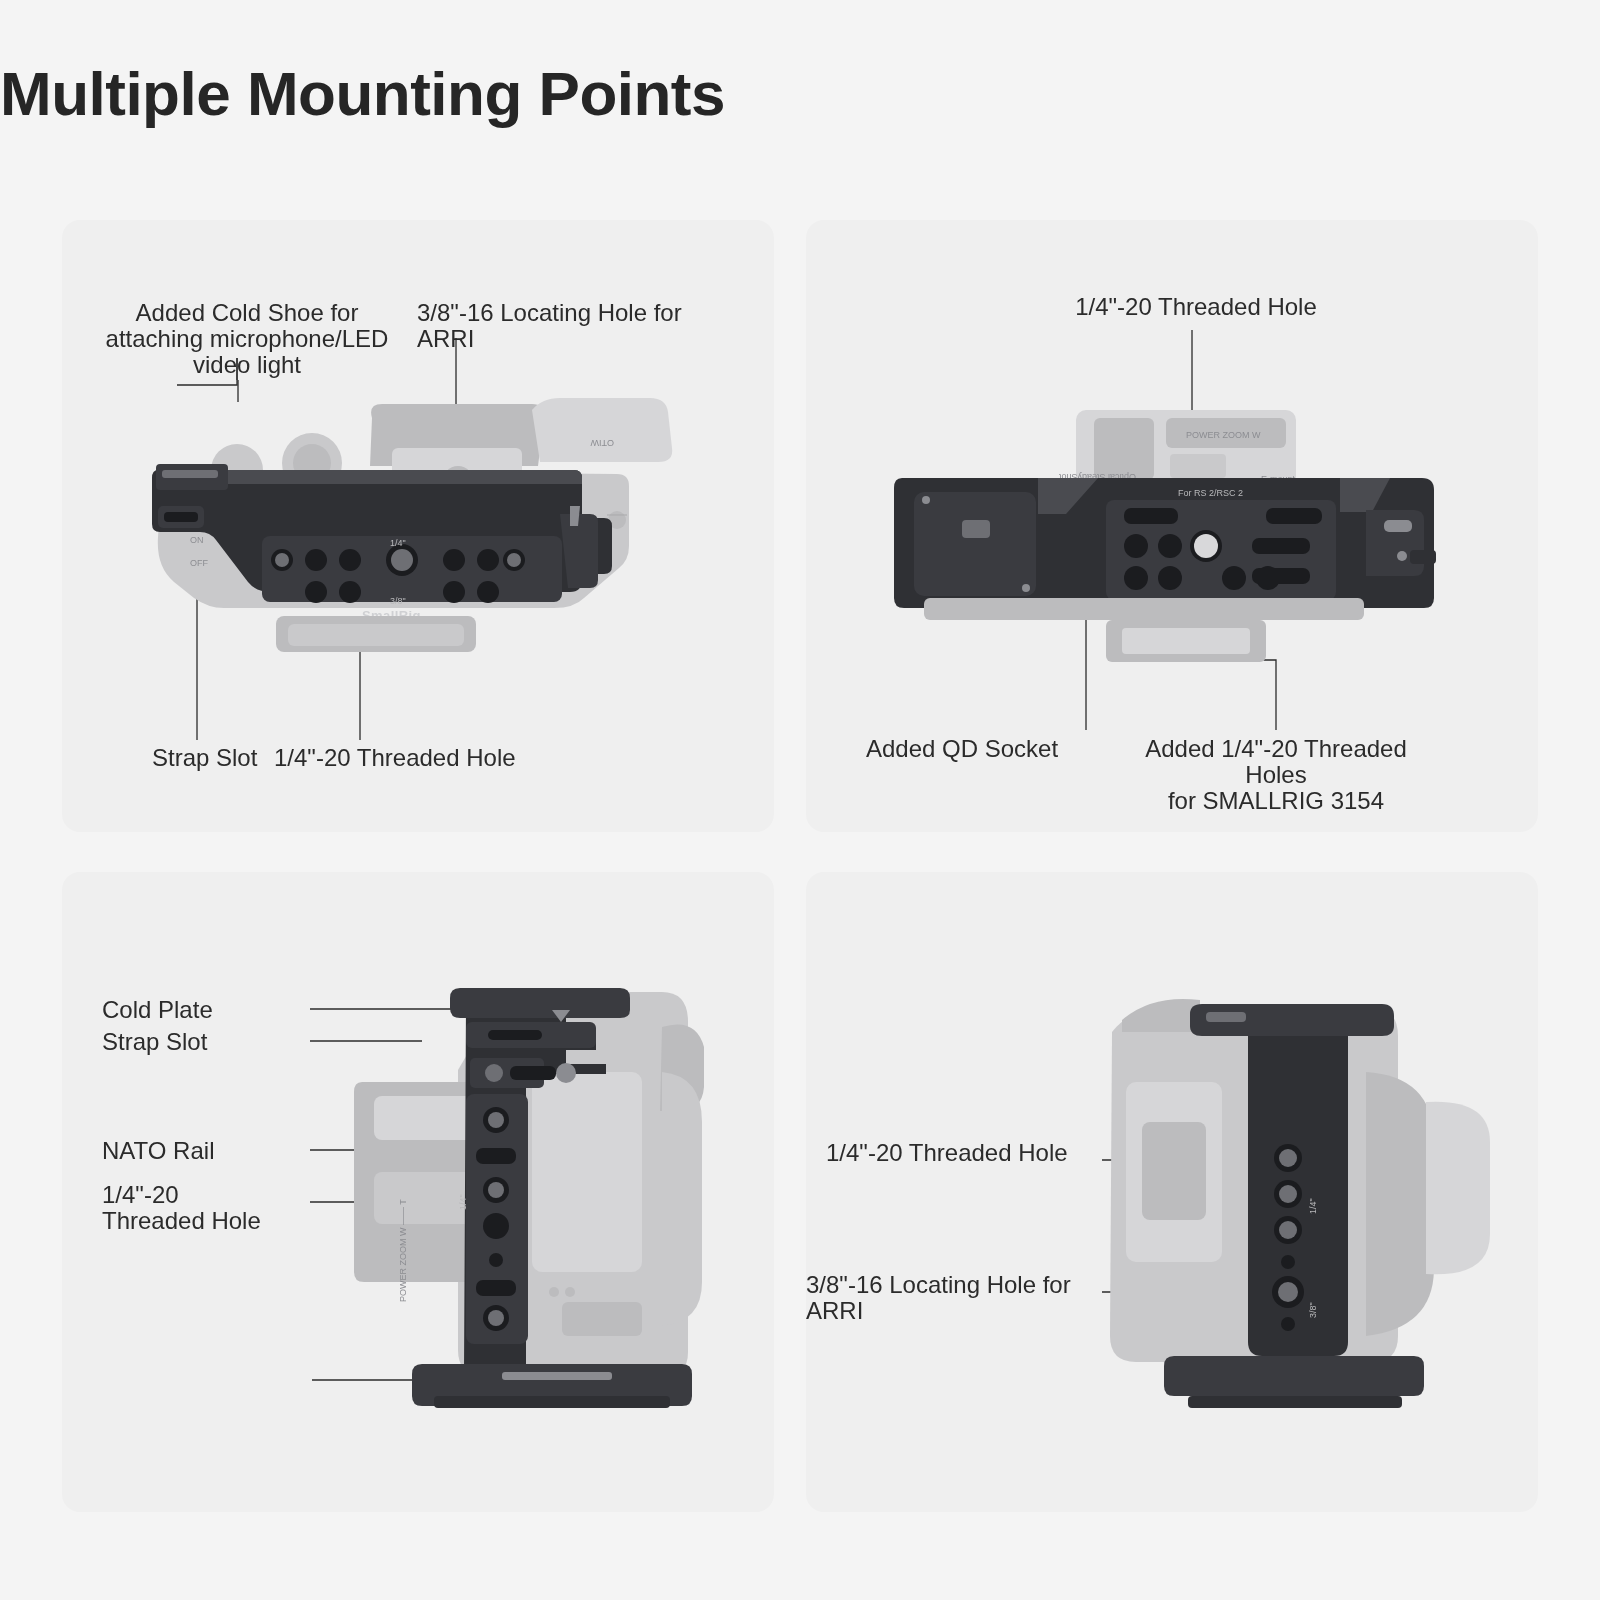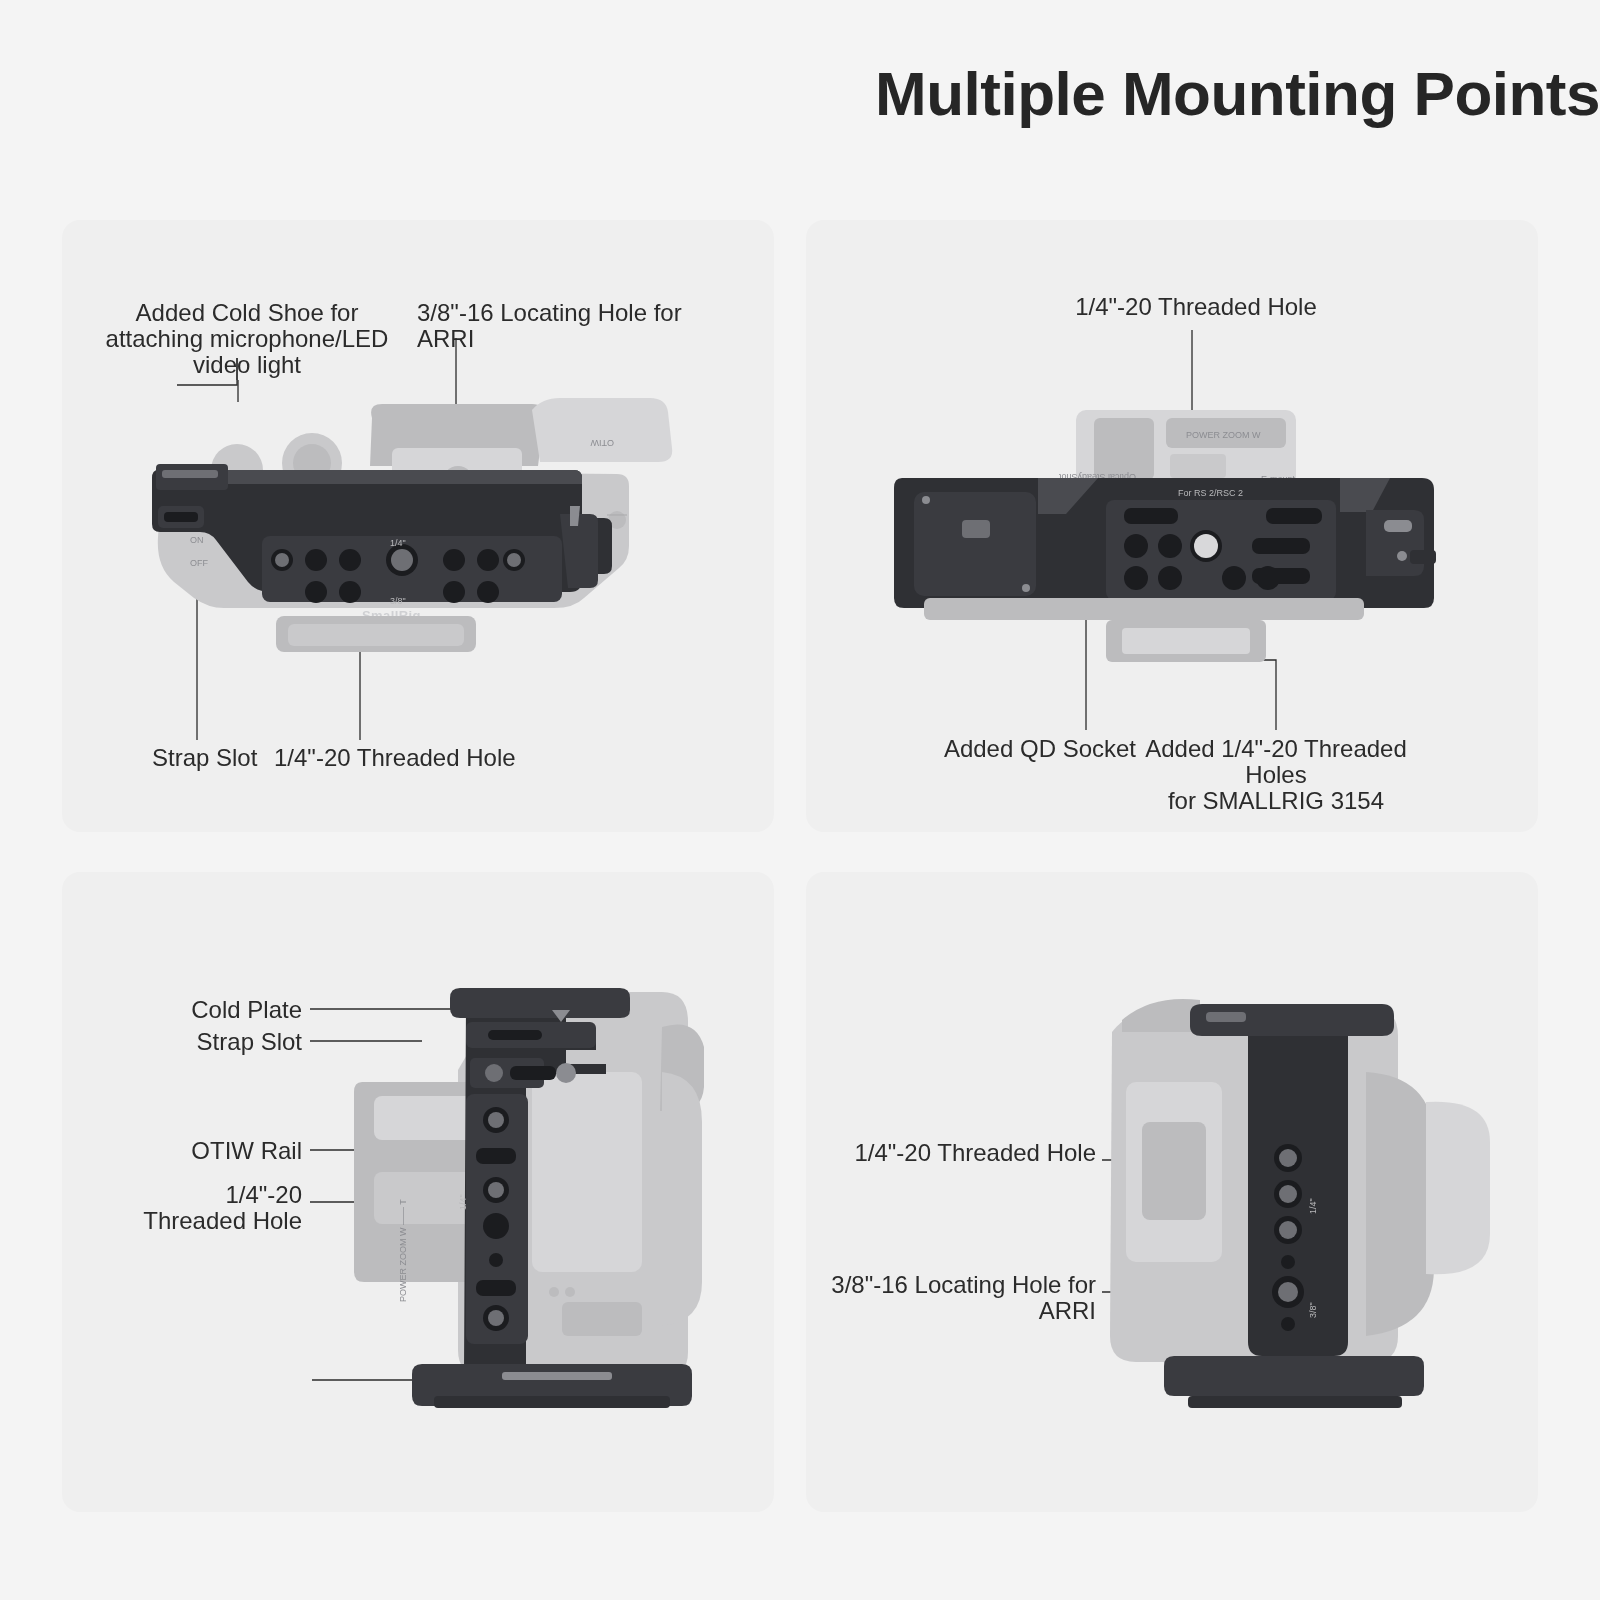--- a/index.html
+++ b/index.html
@@ -12,46 +12,45 @@
   }
   #page {
     position: relative;
     width: 1600px; height: 1600px;
     background: #f4f4f4;
     overflow: hidden;
   }
   #page-title {
     position: absolute;
     top: 58px; left: 0; right: 0;
-    text-align: right;
+    text-align: left;
     font-size: 62px;
     font-weight: bold;
     letter-spacing: -0.5px;
     color: #262626;
-    padding-left: 20px;
   }
   .panel {
     position: absolute;
     background: #efefef;
     border-radius: 18px;
   }
   #panel-top-left    { left: 62px;  top: 220px;  width: 712px; height: 612px; }
   #panel-top-right   { left: 806px; top: 220px;  width: 732px; height: 612px; }
   #panel-bottom-left { left: 62px;  top: 872px;  width: 712px; height: 640px; }
   #panel-bottom-right{ left: 806px; top: 872px;  width: 732px; height: 640px; }
 
   .label {
     position: absolute;
     font-size: 24px;
     line-height: 26px;
     color: #2b2b2b;
     white-space: pre-line;
   }
   .label.center { text-align: center; }
-  .label.right  { text-align: right; }
+  .label.right  { }
   .label.left   { text-align: left; }
 
   svg.art { position: absolute; left: 0; top: 0; overflow: visible; }
 
   .ln { stroke: #2b2b2b; stroke-width: 1.3; fill: none; }
   .cage-dark  { fill: #2f3034; }
   .cage-dark2 { fill: #3a3b40; }
   .cage-edge  { fill: #4a4b50; }
   .cam-ghost  { fill: #c9c9cb; }
   .cam-ghost2 { fill: #bcbcbe; }
@@ -222,21 +221,21 @@
       </g>
     </svg>
   </div>
 
   <div class="panel" id="panel-bottom-left">
 
     <div class="label right" style="left: 40px; top: 125px; width: 200px;">Cold Plate</div>
 
     <div class="label right" style="left: 40px; top: 157px; width: 200px;">Strap Slot</div>
 
-    <div class="label right" style="left: 40px; top: 266px; width: 200px;">OTIW Rail</div>
+    <div class="label right" style="left: 40px; top: 266px; width: 200px;">NATO Rail</div>
 
     <div class="label right" style="left: 40px; top: 310px; width: 200px;">1/4"-20
 Threaded Hole</div>
 
 
     <svg class="art" width="712" height="640" viewBox="0 0 712 640">
 
       <path class="ln" d="M248 137 L400 137"></path>
       <path class="ln" d="M248 169 L360 169"></path>
       <path class="ln" d="M248 278 L404 278"></path>

